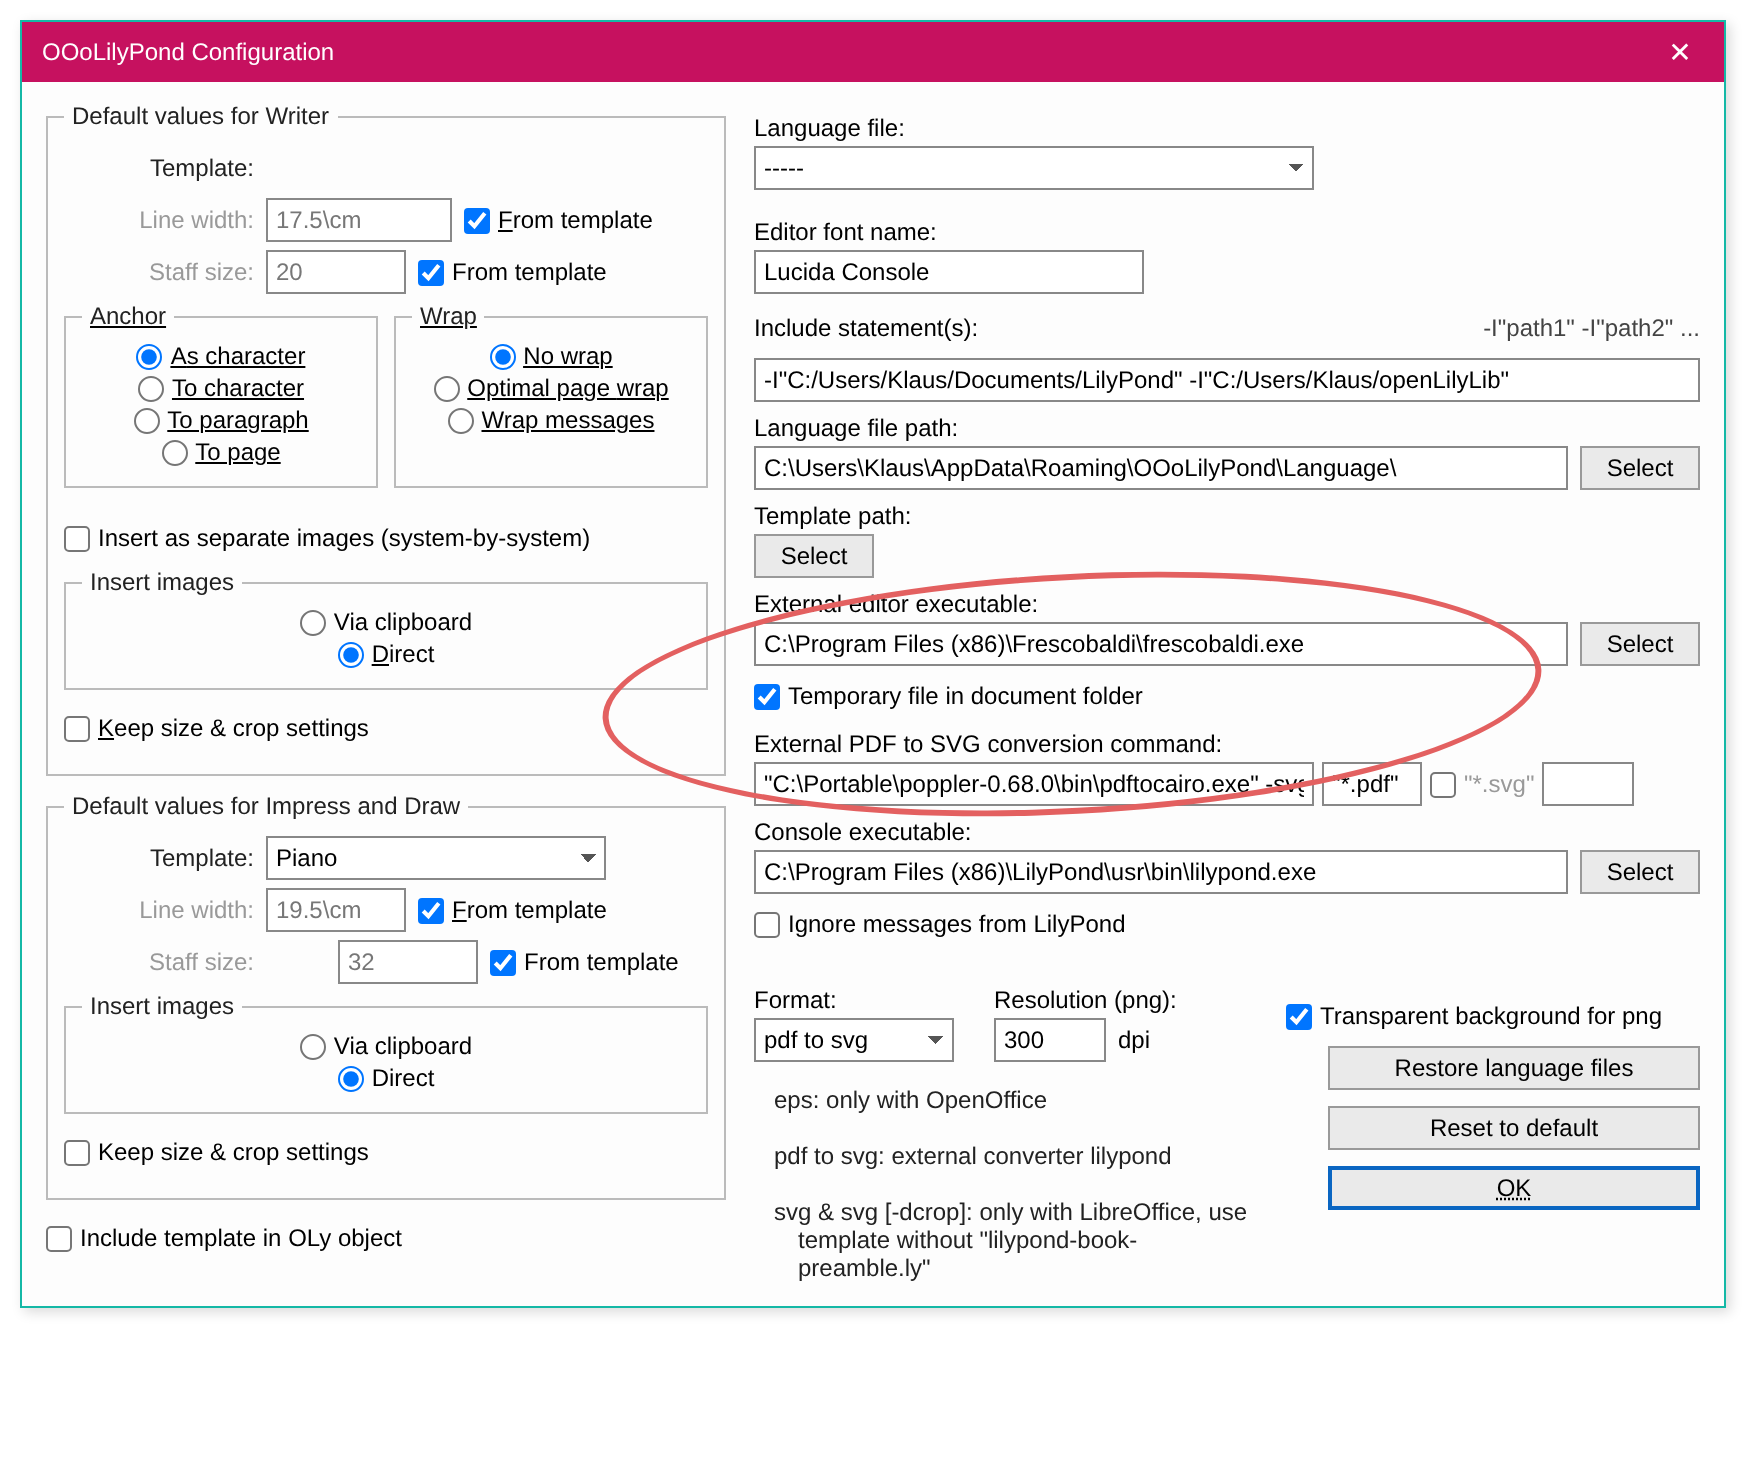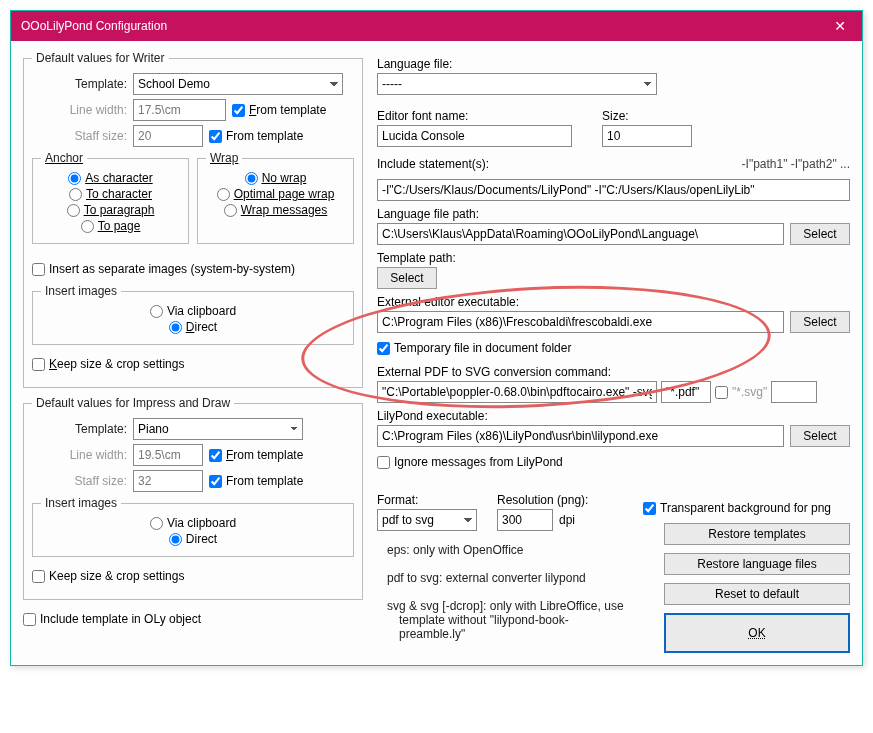--- a/index.html
+++ b/index.html
@@ -25,21 +25,21 @@
   .rad { display: flex; align-items: center; gap: 4px; margin: 2px 0; justify-content: center; }
   .rad input { margin: 0; }
   .rad .u { text-decoration: underline; }
   .twocol { display: flex; gap: 8px; }
   .twocol > fieldset { flex: 1; text-decoration: underline; }
   .rlbl { margin: 6px 0 2px 0; }
   .pathrow { display: flex; gap: 6px; align-items: center; }
   .pathrow input[type=text] { flex: 1; }
   .btn { height: 22px; min-width: 60px; background: #eaeaea; border: 1px solid #999; padding: 0 10px; display: inline-flex; align-items: center; justify-content: center; cursor: default; }
   .btn.wide { width: 186px; }
-  .btn.primary { border: 2px solid #0a66c2; height: 40px; }
+  .btn.primary { border: 2px solid #0a66c2; height: 22px; }
   .pdfrow { display: flex; gap: 4px; align-items: center; }
   .note { color: #222; }
   .formatgrid { display: flex; gap: 16px; align-items: flex-start; }
   .annot { position: absolute; border: 3px solid #e36060; border-radius: 50%; pointer-events: none; transform: rotate(-3deg); }
 
   
   .ul-first::first-letter { text-decoration: underline; }
 </style>
 </head>
 <body>
@@ -51,21 +51,20 @@
   </div>
   <div class="content">
 
     <div class="annot" style="left:290px; top:246px; width:470px; height:120px;"></div>
 
     <div class="left">
       <fieldset>
         <legend>Default values for Writer</legend>
         <div class="row">
           <span class="lbl w95">Template:</span>
-          <select style="width:210px"><option>School Demo</option></select>
         </div>
         <div class="row">
           <span class="lbl dim w95">Line width:</span>
           <input type="text" style="width: 93px;" disabled="" value="17.5\cm">
           <label class="chk">
               <input type="checkbox" checked="" style="">
               <span class="ul-first">From template</span>
             </label>
         </div>
         <div class="row">
@@ -146,21 +145,21 @@
         <div class="row">
           <span class="lbl dim w95">Line width:</span>
           <input type="text" style="width: 70px;" disabled="" value="19.5\cm">
           <label class="chk">
               <input type="checkbox" checked="" style="">
               <span class="ul-first">From template</span>
             </label>
         </div>
         <div class="row">
           <span class="lbl dim w95">Staff size:</span>
-          <input type="text" style="width: 70px;" disabled="" value="32">
+          <input type="text" style="width: 70px; margin-left: 36px;" disabled="" value="32">
           <label class="chk">
               <input type="checkbox" checked="" style="">
               <span>From template</span>
             </label>
         </div>
         <fieldset>
           <legend>Insert images</legend>
           <label class="rad">
               <input type="radio" name="iii" style="">
               <span>Via clipboard</span>
@@ -188,24 +187,20 @@
 
     <div class="right">
       <div class="rlbl">Language file:</div>
       <select style="width:280px"><option>-----</option></select>
 
       <div class="row" style="gap:30px; margin-top:8px">
         <div>
           <div class="rlbl">Editor font name:</div>
           <input type="text" style="width: 195px;" value="Lucida Console">
         </div>
-        <div>
-          <div class="rlbl">Size:</div>
-          <input type="text" style="width: 90px;" value="10">
-        </div>
       </div>
 
       <div class="row" style="justify-content:space-between; margin-top:6px">
         <span>Include statement(s):</span>
         <span style="color:#444">-I"path1" -I"path2" ...</span>
       </div>
       <input type="text" style="width: 100%;" value="-I&quot;C:/Users/Klaus/Documents/LilyPond&quot; -I&quot;C:/Users/Klaus/openLilyLib&quot;">
 
       <div class="rlbl">Language file path:</div>
       <div class="pathrow">
@@ -234,21 +229,21 @@
       <div class="pdfrow">
         <input type="text" style="width: 280px;" value="&quot;C:\Portable\poppler-0.68.0\bin\pdftocairo.exe&quot; -svg">
         <input type="text" style="width: 50px;" value="&quot;*.pdf&quot;">
         <label class="chk">
             <input type="checkbox" style="">
             <span style="color:#999">"*.svg"</span>
           </label>
         <input type="text" style="width: 46px;">
       </div>
 
-      <div class="rlbl">LilyPond executable:</div>
+      <div class="rlbl">Console executable:</div>
       <div class="pathrow">
         <input type="text" value="C:\Program Files (x86)\LilyPond\usr\bin\lilypond.exe" style="">
         <div class="btn">Select</div>
       </div>
       <div class="row">
         <label class="chk">
             <input type="checkbox" style="">
             <span>Ignore messages from LilyPond</span>
           </label>
       </div>
@@ -271,21 +266,20 @@
           <div class="note" style="margin:12px 0 0 10px">eps: only with OpenOffice</div>
           <div class="note" style="margin:14px 0 0 10px">pdf to svg: external converter lilypond</div>
           <div class="note" style="margin:14px 0 0 10px">svg &amp; svg [-dcrop]: only with LibreOffice, use</div>
           <div class="note" style="margin:0 0 0 22px">template without "lilypond-book-preamble.ly"</div>
         </div>
         <div style="flex:1; display:flex; flex-direction:column; gap:8px; align-items:flex-end">
           <label class="chk" style="align-self:flex-start; margin-top:18px">
               <input type="checkbox" checked="" style="">
               <span>Transparent background for png</span>
             </label>
-          <div class="btn wide">Restore templates</div>
           <div class="btn wide">Restore language files</div>
           <div class="btn wide">Reset to default</div>
           <div class="btn wide primary">
               <span style="text-decoration:underline dotted">OK</span>
             </div>
         </div>
       </div>
     </div>
 
   </div>

